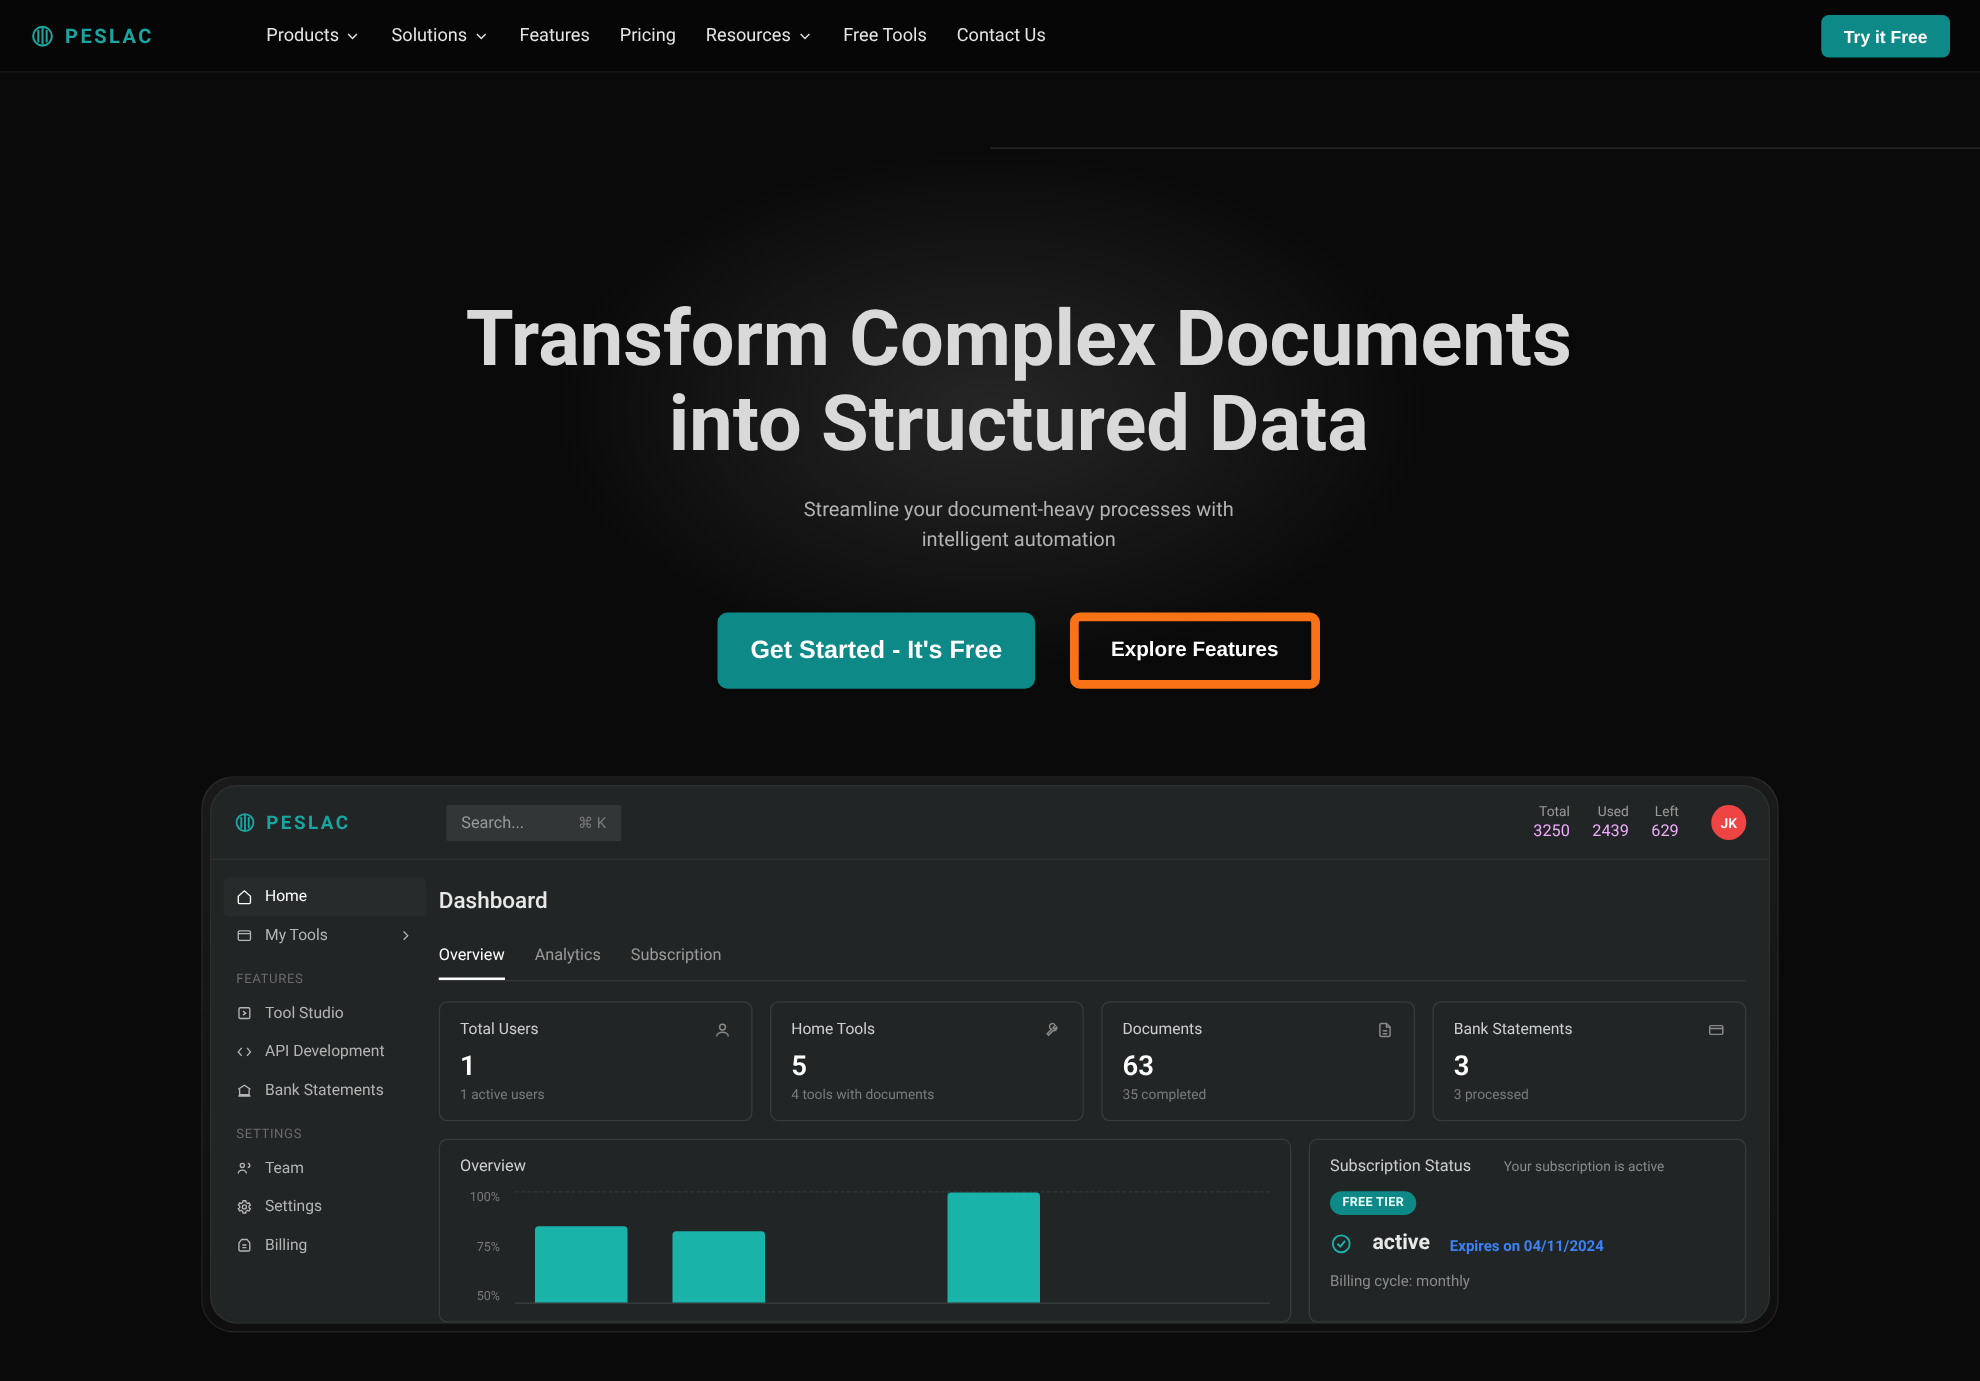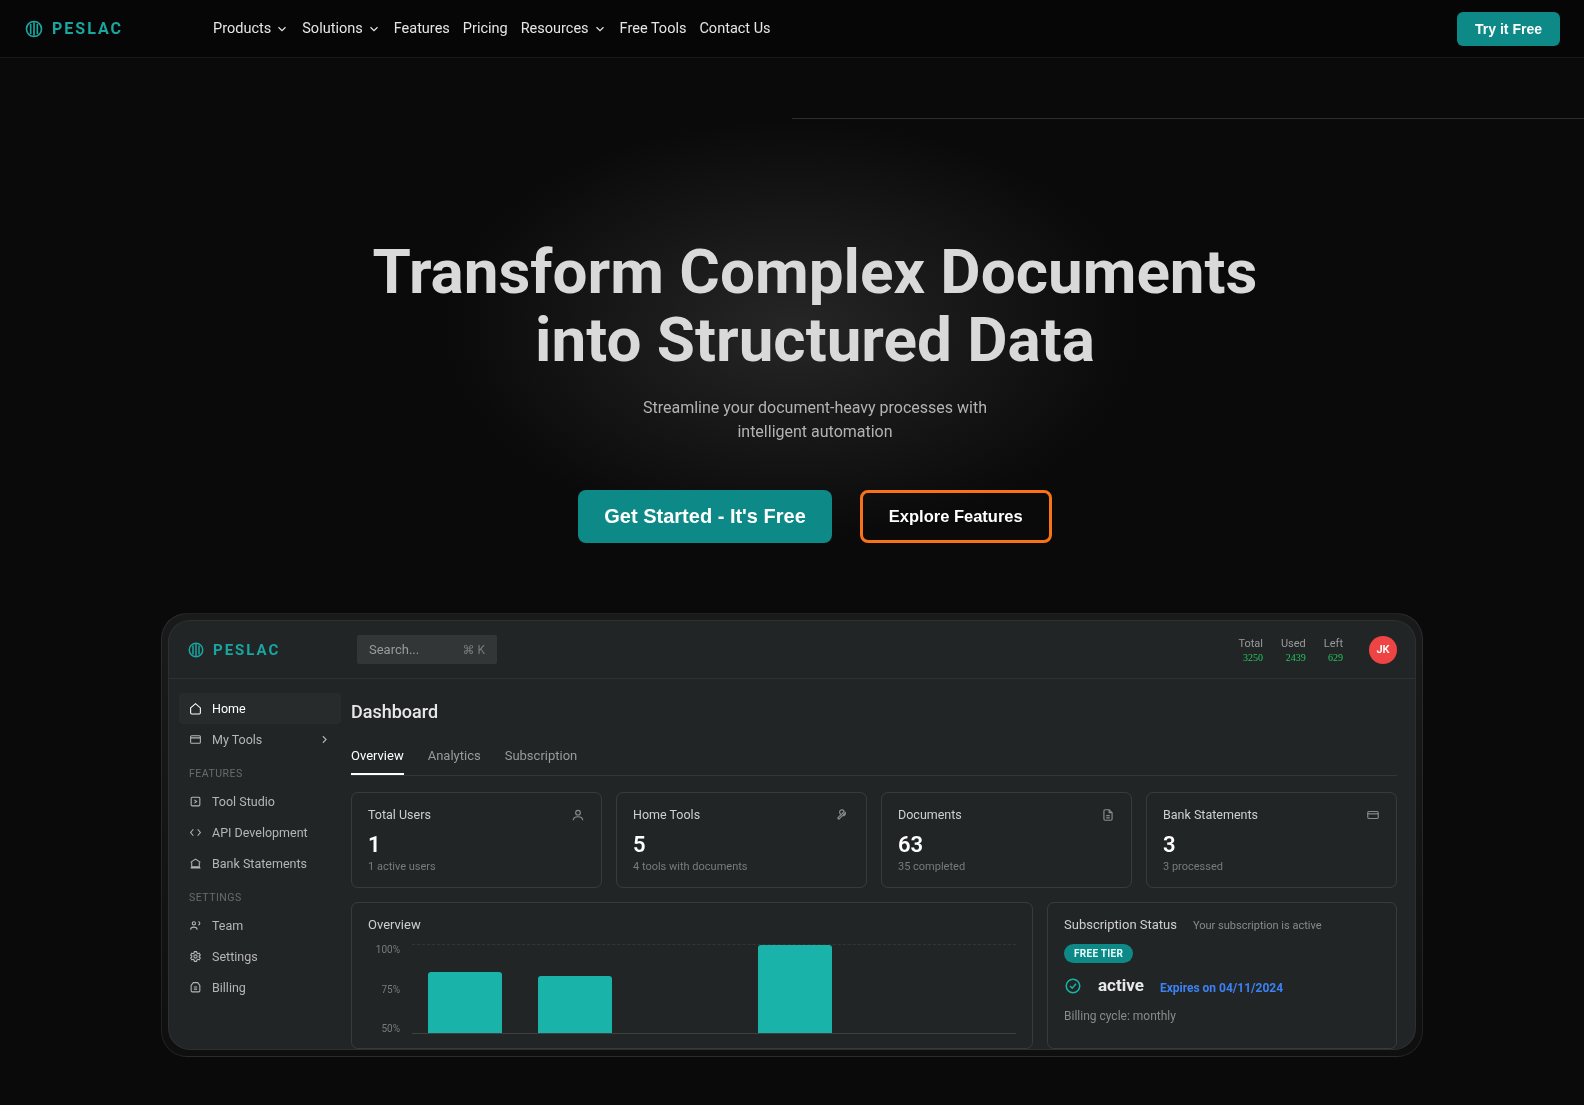--- a/index.html
+++ b/index.html
@@ -26,21 +26,21 @@
   align-items: center;
   gap: 8px;
   color: #19a5a0;
   font-weight: 700;
   letter-spacing: 2px;
   font-size: 16px;
 }
 .logo svg { width: 20px; height: 20px; }
 .nav-links {
   display: flex;
-  gap: 13px;
+  gap: 24px;
   margin-left: 90px;
 }
 .nav-link {
   display: flex;
   align-items: center;
   gap: 4px;
   font-size: 14.5px;
   color: #e5e5e5;
   cursor: pointer;
 }
@@ -116,21 +116,21 @@
   color: #fff;
   border: none;
   padding: 14px 26px;
   border-radius: 8px;
   font-weight: 600;
   font-size: 20px;
   cursor: pointer;
 }
 .btn-outline {
   background: transparent;
-  border: 3px solid #f97316;
+  border: 7px solid #f97316;
   color: #fff;
   padding: 14px 26px;
   border-radius: 8px;
   font-weight: 600;
   font-size: 16.5px;
   cursor: pointer;
   margin-left: 12px;
 }
 
 .preview-wrap {
@@ -177,21 +177,21 @@
 .search-kbd { color: #7a7a7a; font-size: 12px; }
 .stats-right {
   margin-left: auto;
   display: flex;
   gap: 18px;
   align-items: center;
   font-size: 11px;
   color: #9a9a9a;
 }
 .stat-block { text-align: right; }
-.stat-block .val { font-size: 10px; color: #22c55e; margin-top: 2px; font-family: Liberation Serif, serif; }
+.stat-block .val { font-size: 13px; color: #f0abfc; margin-top: 2px; }
 .avatar {
   width: 28px;
   height: 28px;
   border-radius: 50%;
   background: #ef4444;
   display: flex;
   align-items: center;
   justify-content: center;
   font-size: 11px;
   font-weight: 600;
@@ -306,21 +306,21 @@
   border-top: 1px dashed rgba(255,255,255,0.08);
   border-bottom: 1px solid rgba(255,255,255,0.12);
   padding-left: 16px;
 }
 .bar {
   width: 74px;
   background: #19b3aa;
   border-radius: 3px 3px 0 0;
 }
 
-.status-head { display: flex; align-items: baseline; gap: 16px; }
+.status-head { display: flex; align-items: baseline; gap: 26px; }
 .status-head .t { font-size: 13px; color: #cfcfcf; }
 .status-head .s { font-size: 11px; color: #8a8a8a; }
 .badge-free {
   display: inline-block;
   margin-top: 12px;
   background: #0d8a87;
   color: #e8fffd;
   font-size: 10px;
   font-weight: 700;
   padding: 4px 10px;

